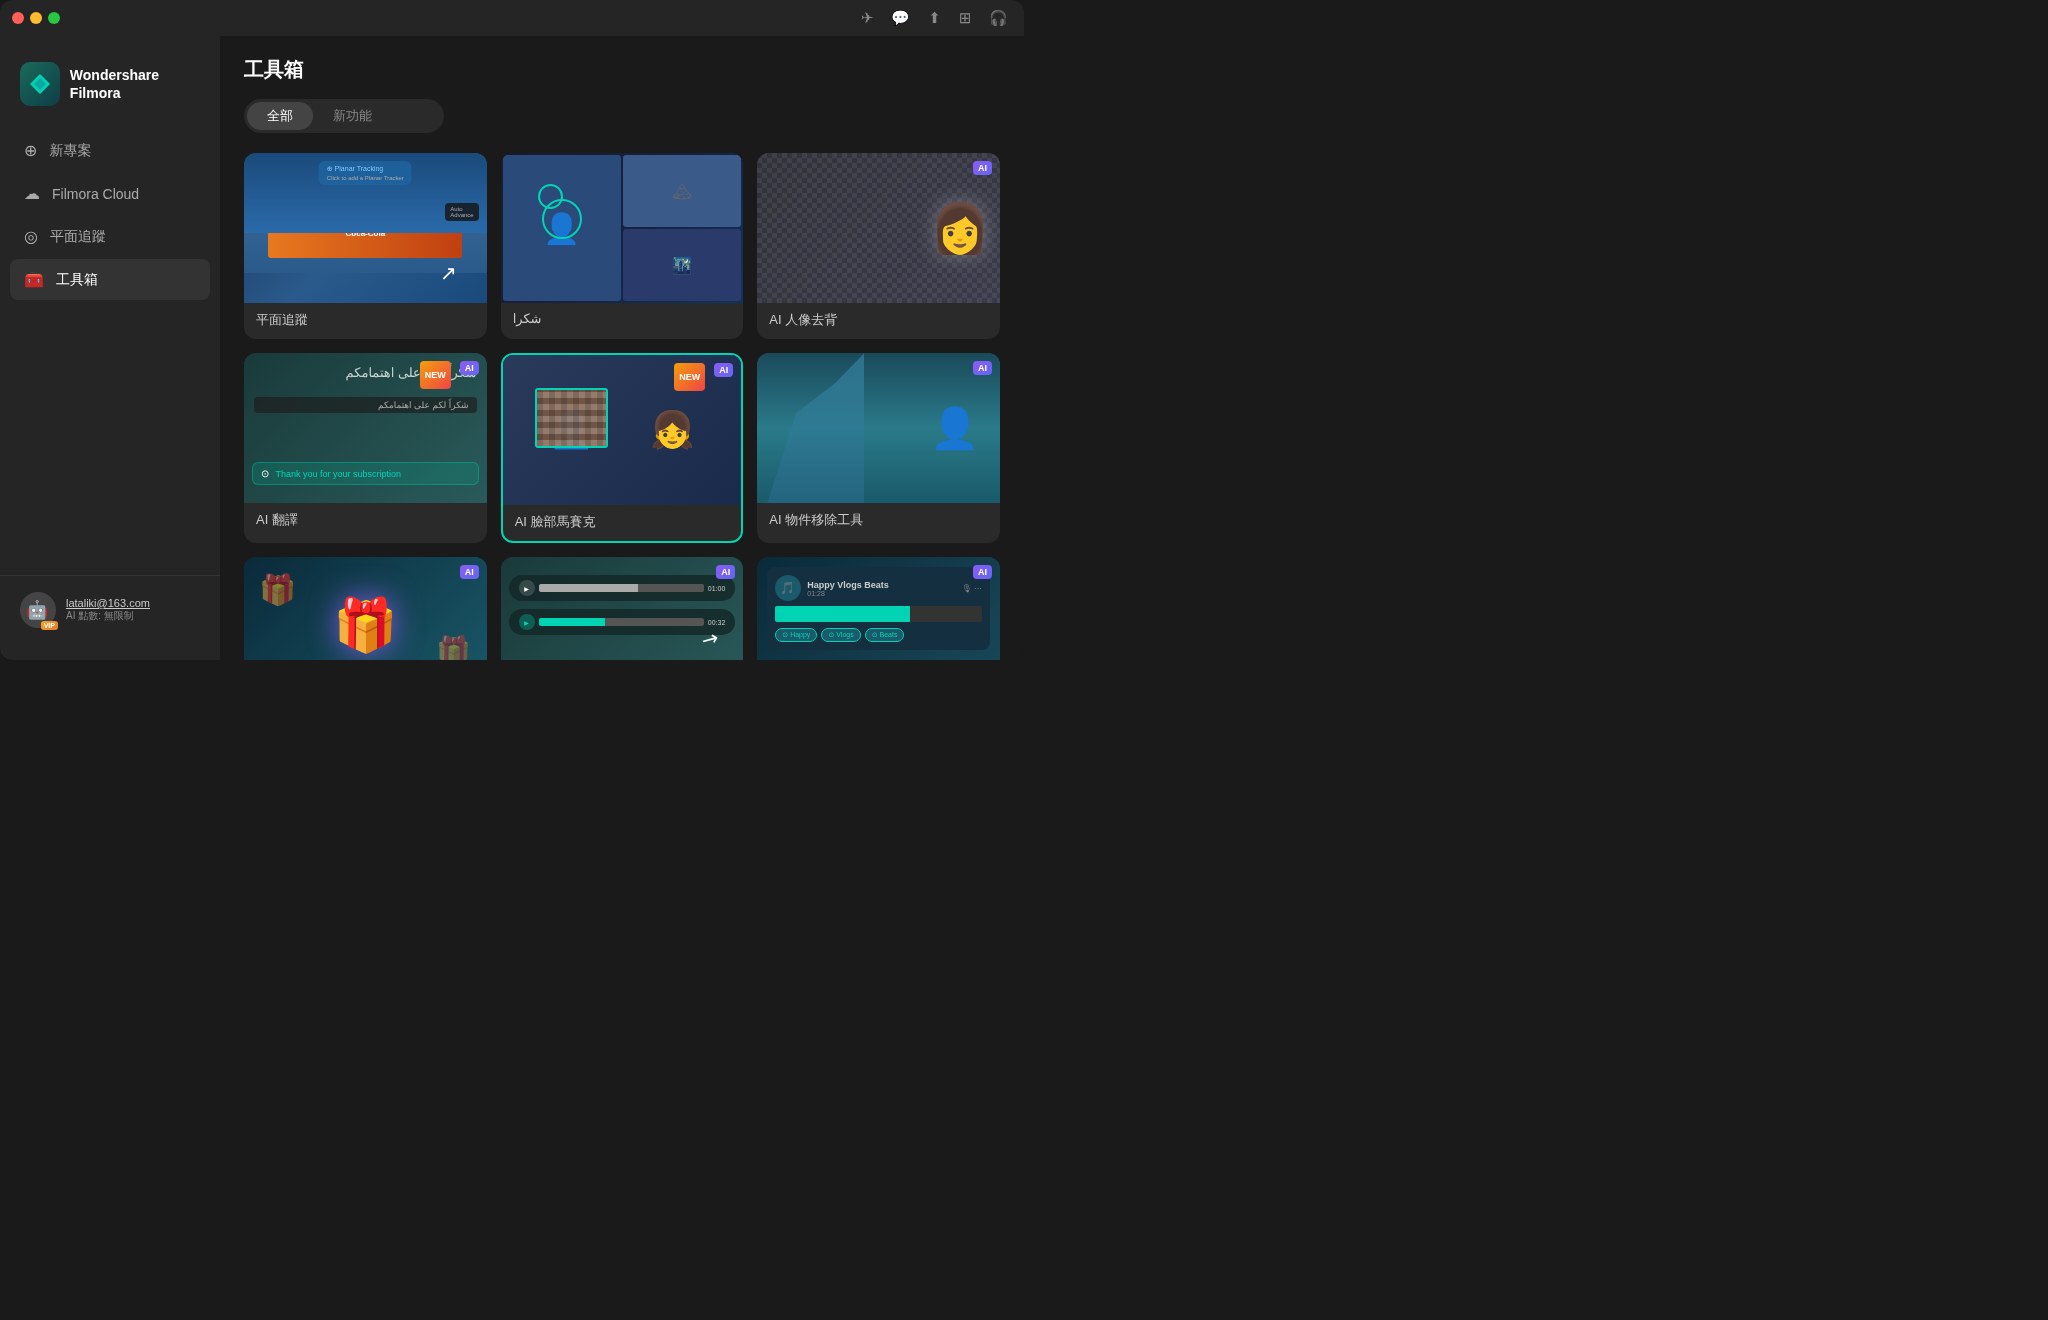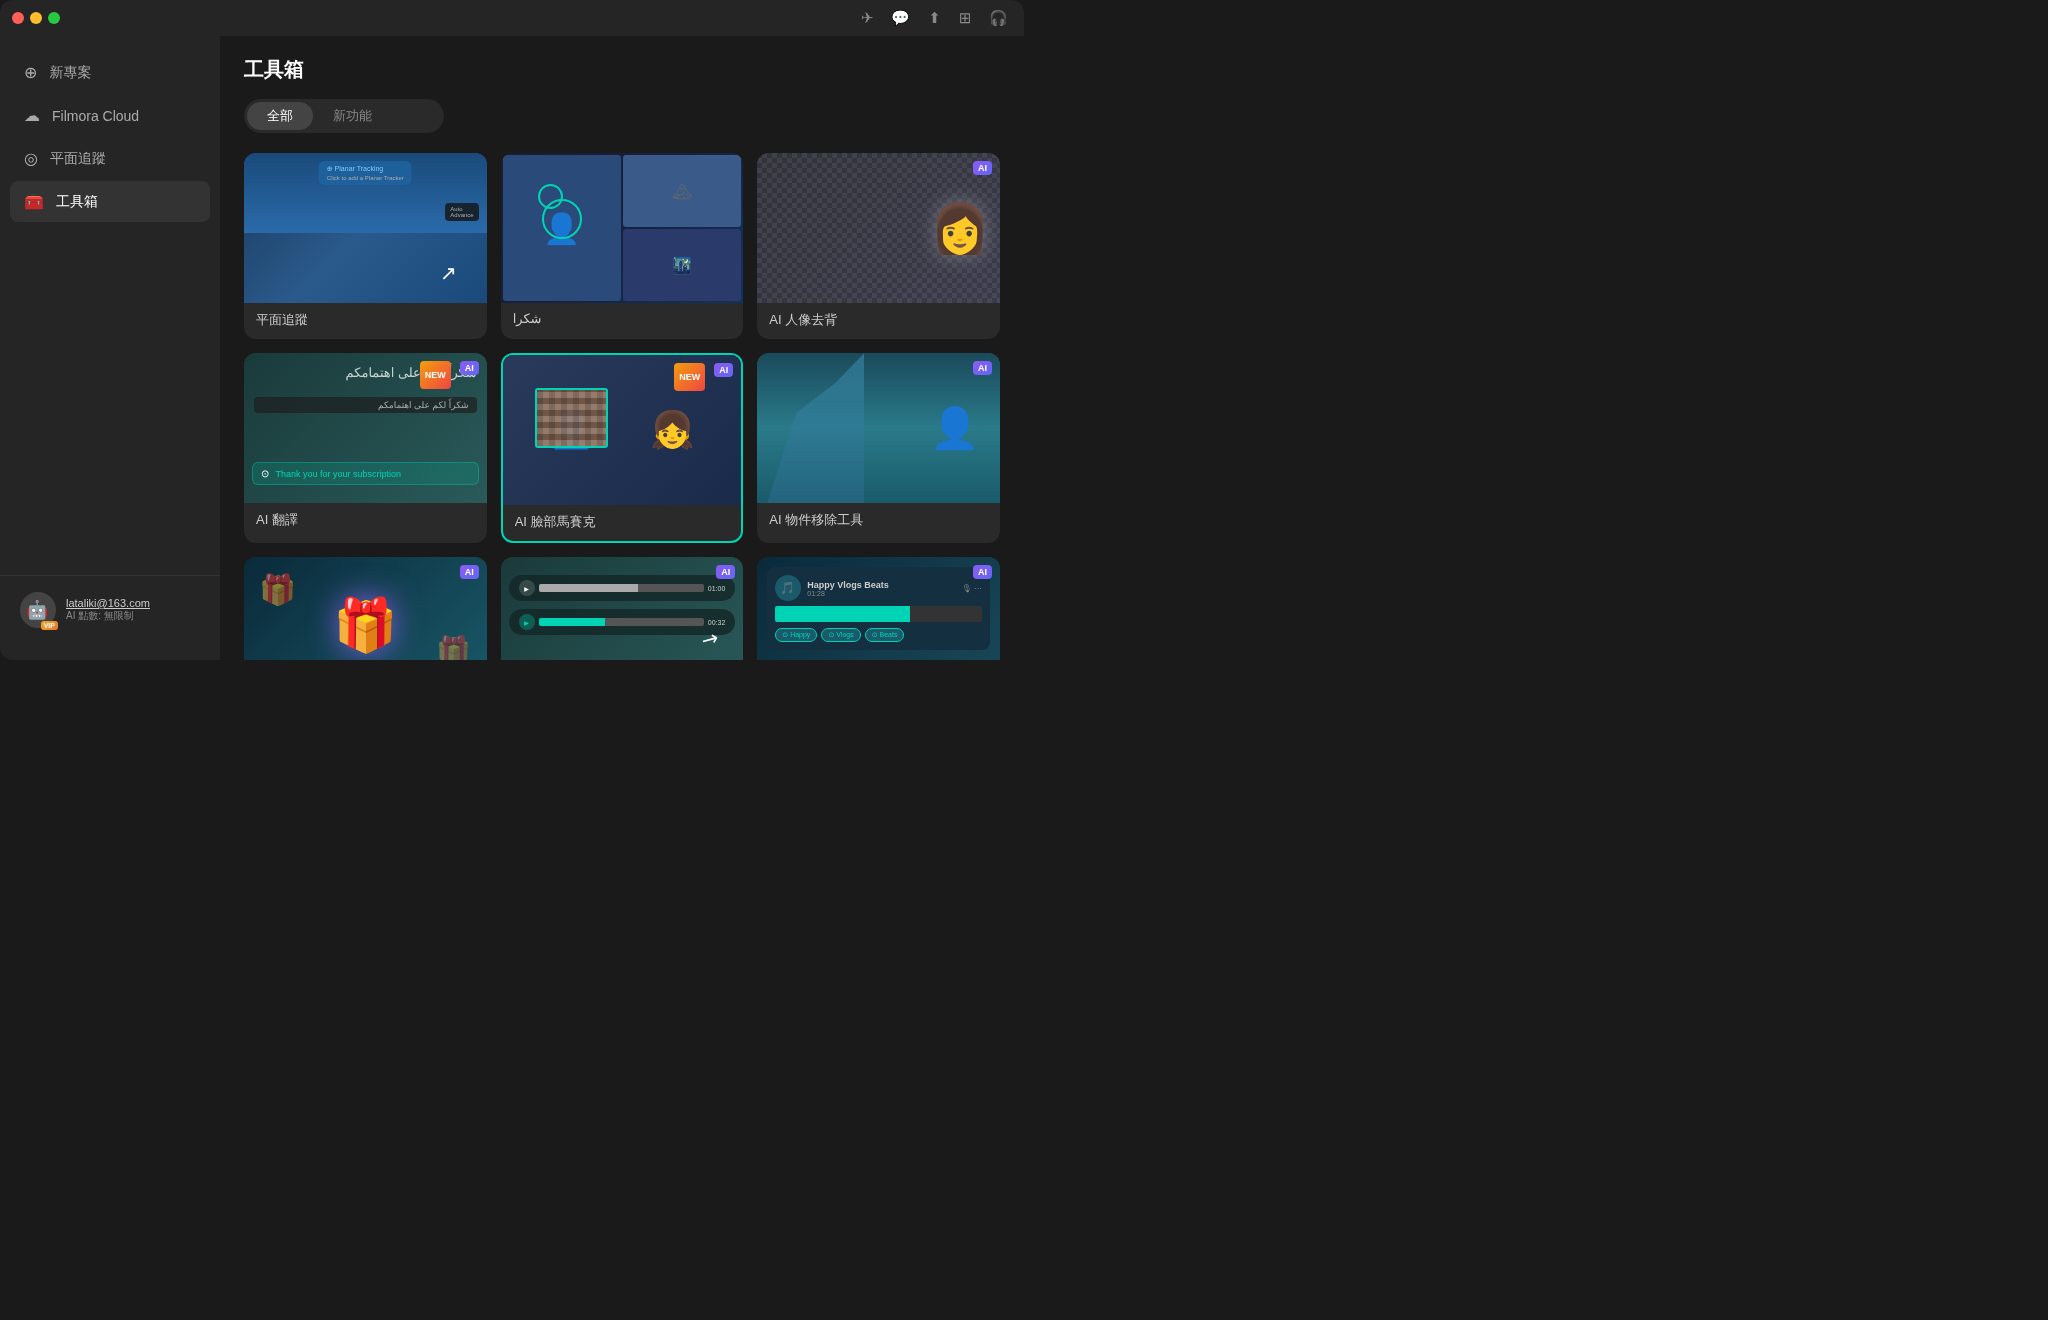--- a/index.html
+++ b/index.html
@@ -292,20 +292,30 @@
       <span class="title-bar-icon">💬</span>
       <span class="title-bar-icon">⬆</span>
       <span class="title-bar-icon">⊞</span>
       <span class="title-bar-icon">🎧</span>
     </div>
   </div>
 
   <div class="main-layout">
 
     <div class="sidebar">
+      <div class="sidebar-logo">
+        <div class="logo-icon">
+          <svg width="24" height="24" viewBox="0 0 24 24">
+            <polygon points="12,2 22,12 12,22 2,12" fill="#00d4b4"></polygon>
+            <polygon points="12,6 18,12 12,18 6,12" fill="#0ea8a0"></polygon>
+          </svg>
+        </div>
+        <div class="logo-text">Wondershare
+Filmora</div>
+      </div>
 
       <div class="sidebar-nav">
         <div class="nav-item">
           <span class="nav-icon">⊕</span>
           <span>新專案</span>
         </div>
         <div class="nav-item">
           <span class="nav-icon">☁</span>
           <span>Filmora Cloud</span>
         </div>
@@ -337,20 +347,23 @@
       <div class="tab-bar">
         <div class="tab active">全部</div>
         <div class="tab">新功能</div>
       </div>
 
       <div class="tools-grid">
 
         <div class="tool-card">
           <div class="tool-thumb thumb-planar">
 
+            <div style="position:absolute;bottom:30px;left:0;right:0;height:80px;background:linear-gradient(180deg,#3a6a9a,#2a5a8a);display:flex;align-items:center;justify-content:center;">
+              <div style="width:80%;height:50px;background:linear-gradient(90deg,#e87820,#c04010);border-radius:3px;display:flex;align-items:center;justify-content:center;font-size:8px;color:#fff;font-weight:700;">Coca-Cola</div>
+            </div>
             <div style="position:absolute;top:0;left:0;right:0;height:80px;background:linear-gradient(180deg,#1a4a7a,#2a6aaa);">
               <div style="position:absolute;top:8px;left:50%;transform:translateX(-50%);background:rgba(30,100,160,0.8);border-radius:6px;padding:4px 8px;">
                 <div style="font-size:7px;color:#80c8ff;">⊕ Planar Tracking</div>
                 <div style="font-size:6px;color:#aaa;margin-top:2px;">Click to add a Planar Tracker</div>
               </div>
             </div>
             <div style="position:absolute;bottom:18px;right:30px;font-size:20px;color:#fff;">↗</div>
 
             <div style="position:absolute;top:50px;right:8px;background:rgba(20,20,20,0.8);border-radius:4px;padding:3px 5px;font-size:6px;color:#aaa;">
               <div>Auto</div>

